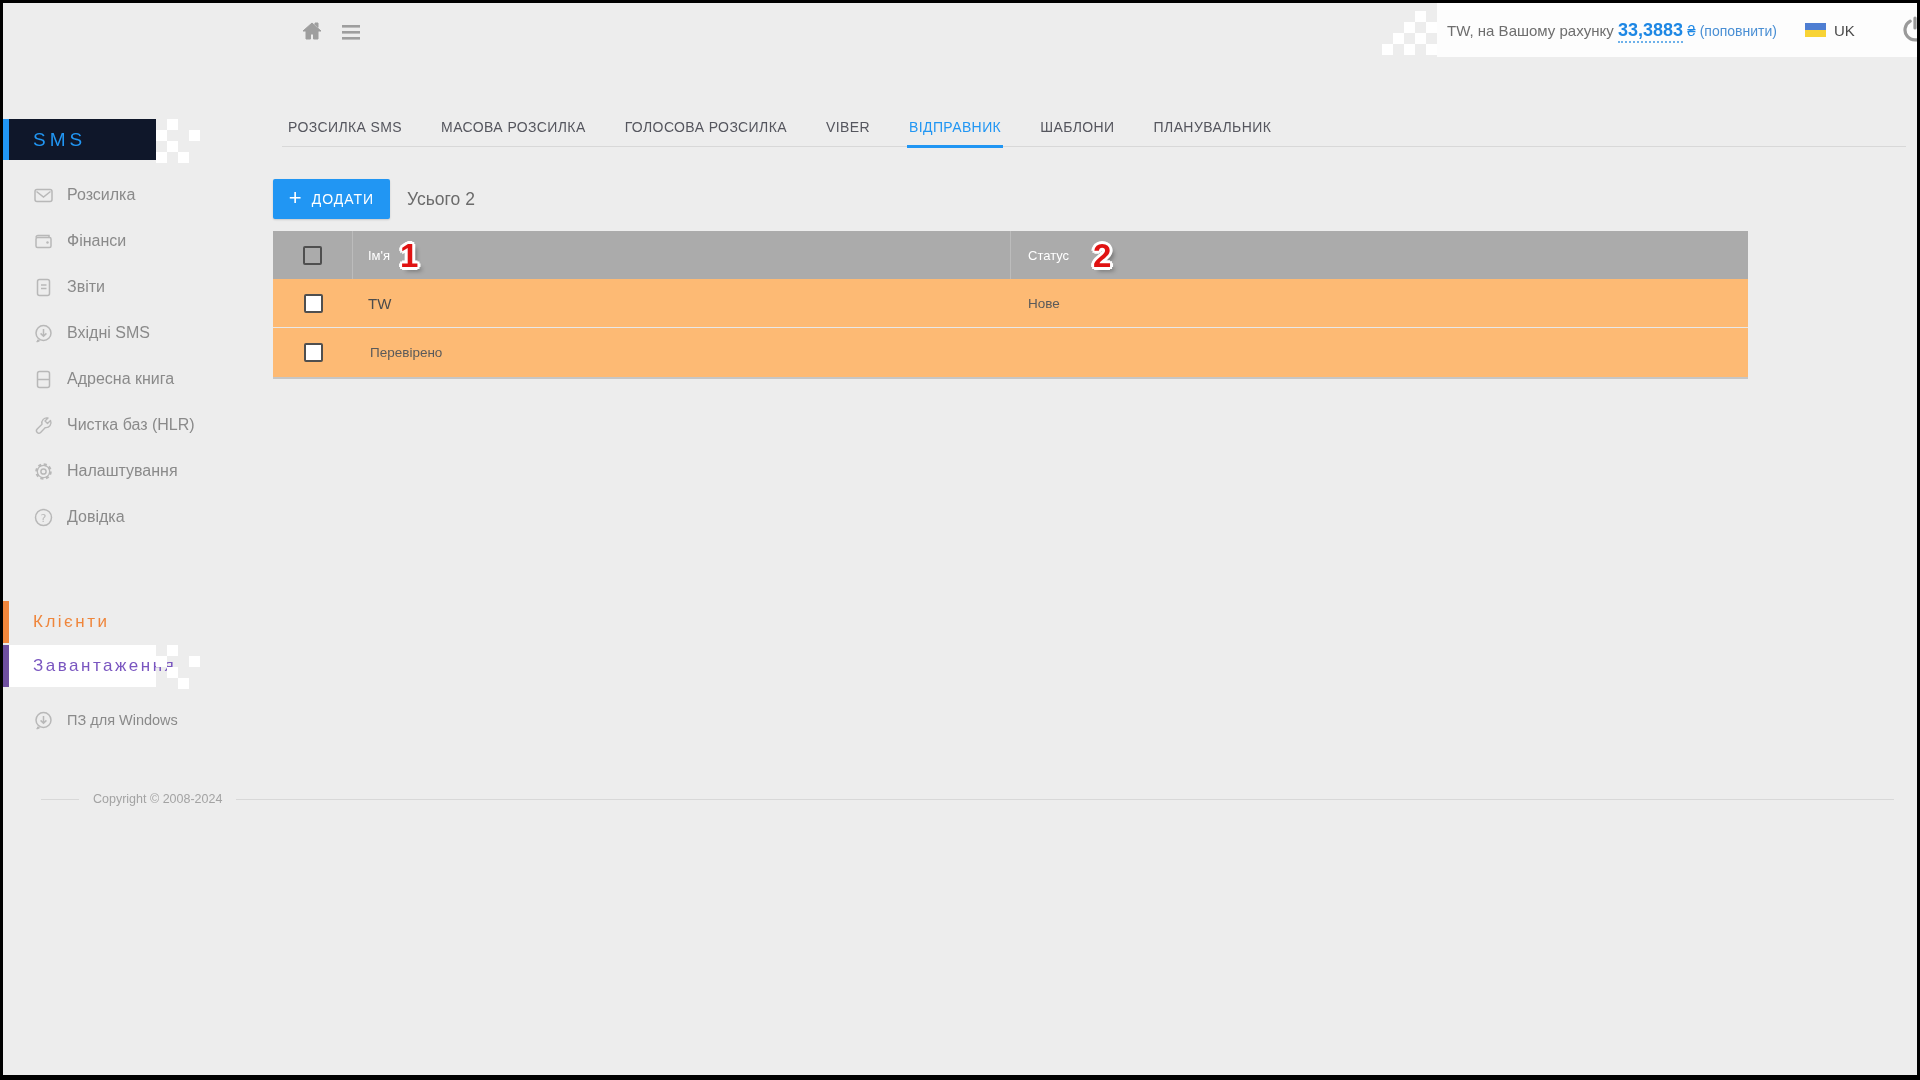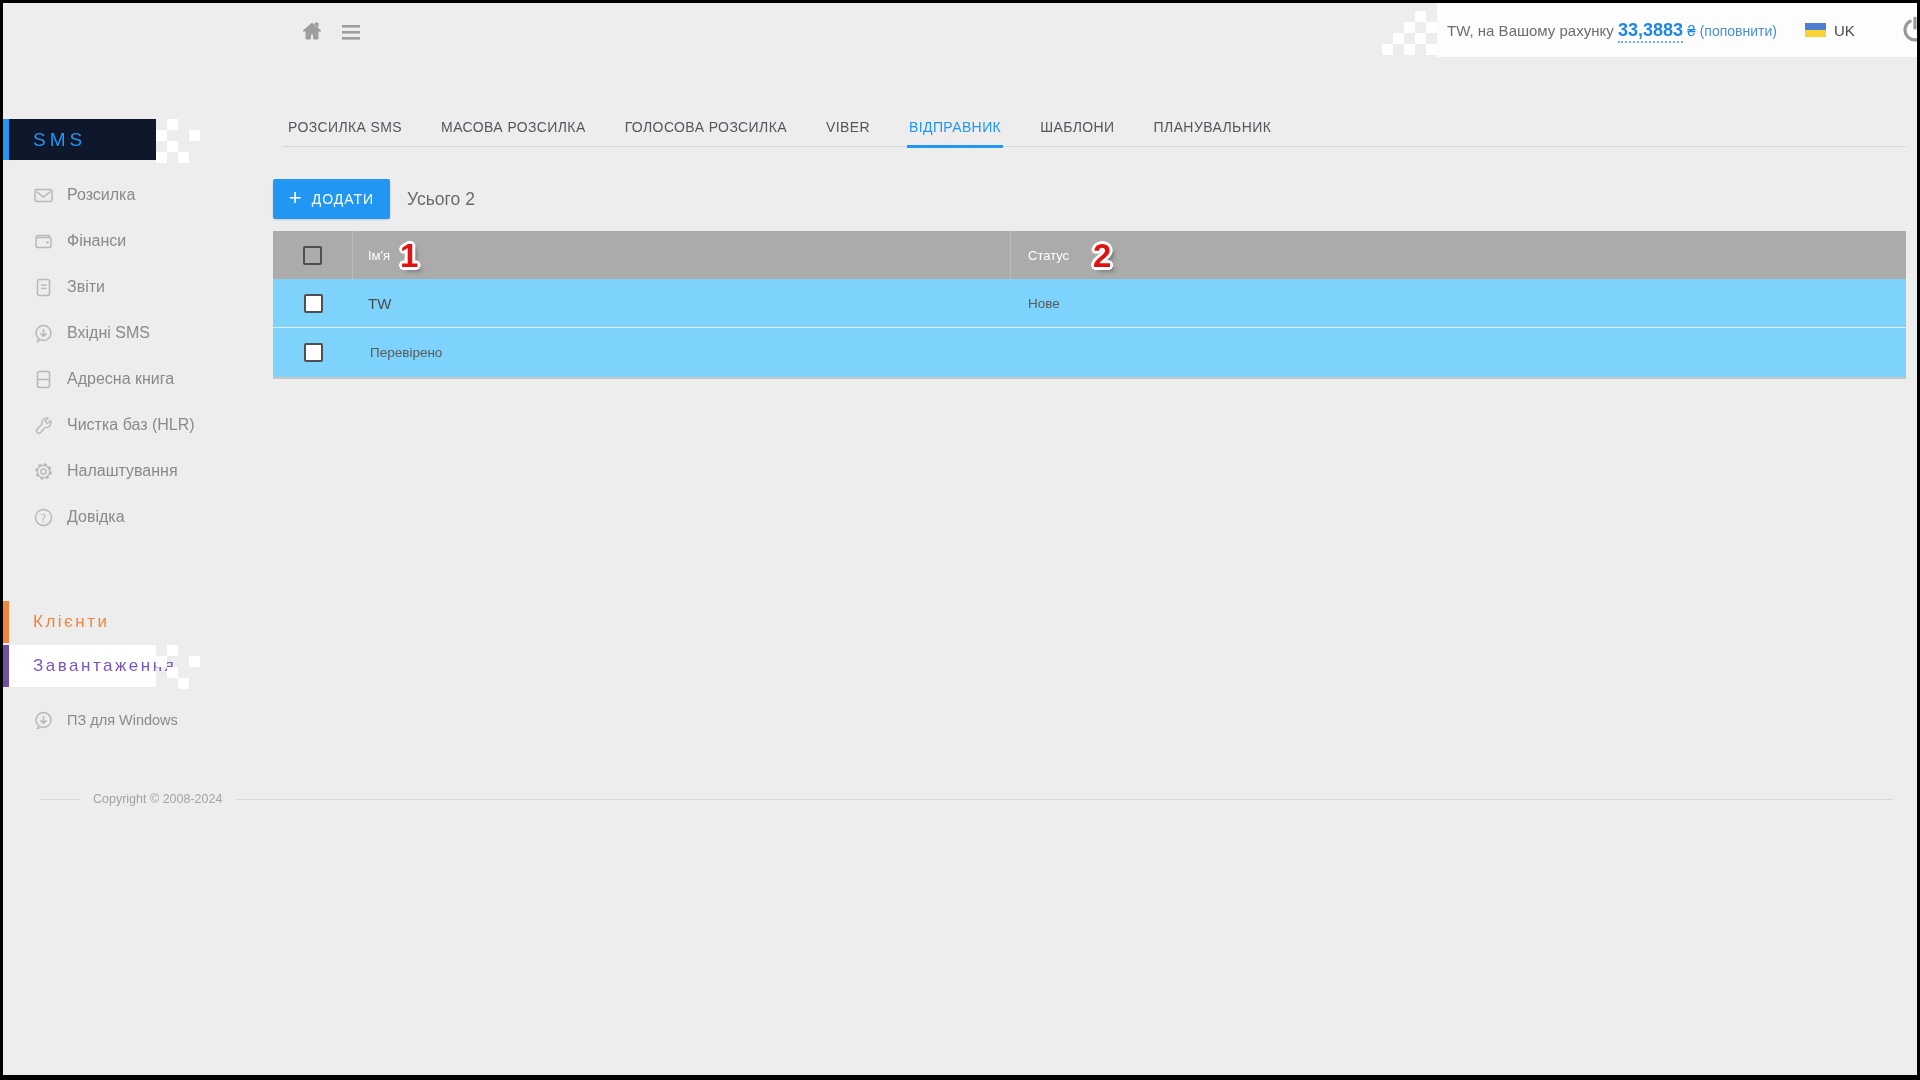--- a/index.html
+++ b/index.html
@@ -87,34 +87,34 @@
   .add-btn{
     position:absolute; left:270px; top:176px; width:117px; height:40px;
     background:#2196f3; border:none; border-radius:2px; cursor:pointer;
     color:#fff; display:flex; align-items:center; justify-content:center; gap:10px;
     box-shadow:0 1px 2px rgba(0,0,0,0.15);
   }
   .add-btn .plus{ font-size:22px; font-weight:300; line-height:1; margin-top:-2px; }
   .add-btn .lbl{ font-size:14px; letter-spacing:1px; }
   .total{ position:absolute; left:404px; top:176px; height:40px; line-height:40px; font-size:17.5px; color:#6b6b6b; }
   
-  .table{ position:absolute; left:270px; top:228px; width:1633px; border-bottom:2px solid #c6c6c6; }
+  .table{ position:absolute; left:270px; top:228px; width:1475px; border-bottom:2px solid #c6c6c6; }
   .thead{ display:flex; background:#ababab; height:48px; }
   .th{ display:flex; align-items:center; color:#fff; font-size:13px; border-right:1px solid #bcbcbc; }
   .th:last-child{ border-right:none; }
   .col-check{ width:80px; justify-content:center; flex:0 0 80px; }
   .col-name{ width:658px; flex:0 0 658px; padding-left:15px; }
   .col-status{ flex:1; padding-left:17px;gap:14px; }
   .annot{
     font-size:33px; font-weight:800; color:#e01212; margin-left:10px; line-height:1;
     text-shadow:-3px 0 0 #fff,3px 0 0 #fff,0 -3px 0 #fff,0 3px 0 #fff,
                 -2px -2px 0 #fff,2px -2px 0 #fff,-2px 2px 0 #fff,2px 2px 0 #fff,
                 4px 4px 4px rgba(0,0,0,0.35);
   }
-  .trow{ display:flex; height:49px; background:#7dd3fc; border-bottom:1px solid #e8e8e8; }
+  .trow{ display:flex; height:49px; background:#fdba74; border-bottom:1px solid #e8e8e8; }
   .trow:first-of-type{ background:#f9f9f9; }
   .trow:last-child{ border-bottom:none; }
   .td{ display:flex; align-items:center; }
   .td.name{ font-size:15px; color:#4c4c4c; }
   .td.status{ font-size:13.5px; color:#5a5a5a; }
   .checkbox{
     width:19px; height:19px; border:2px solid #4f4f4f; border-radius:2px;
     background:transparent; cursor:pointer; appearance:none; -webkit-appearance:none;
   }
   .trow .checkbox{ background:#fff; }

